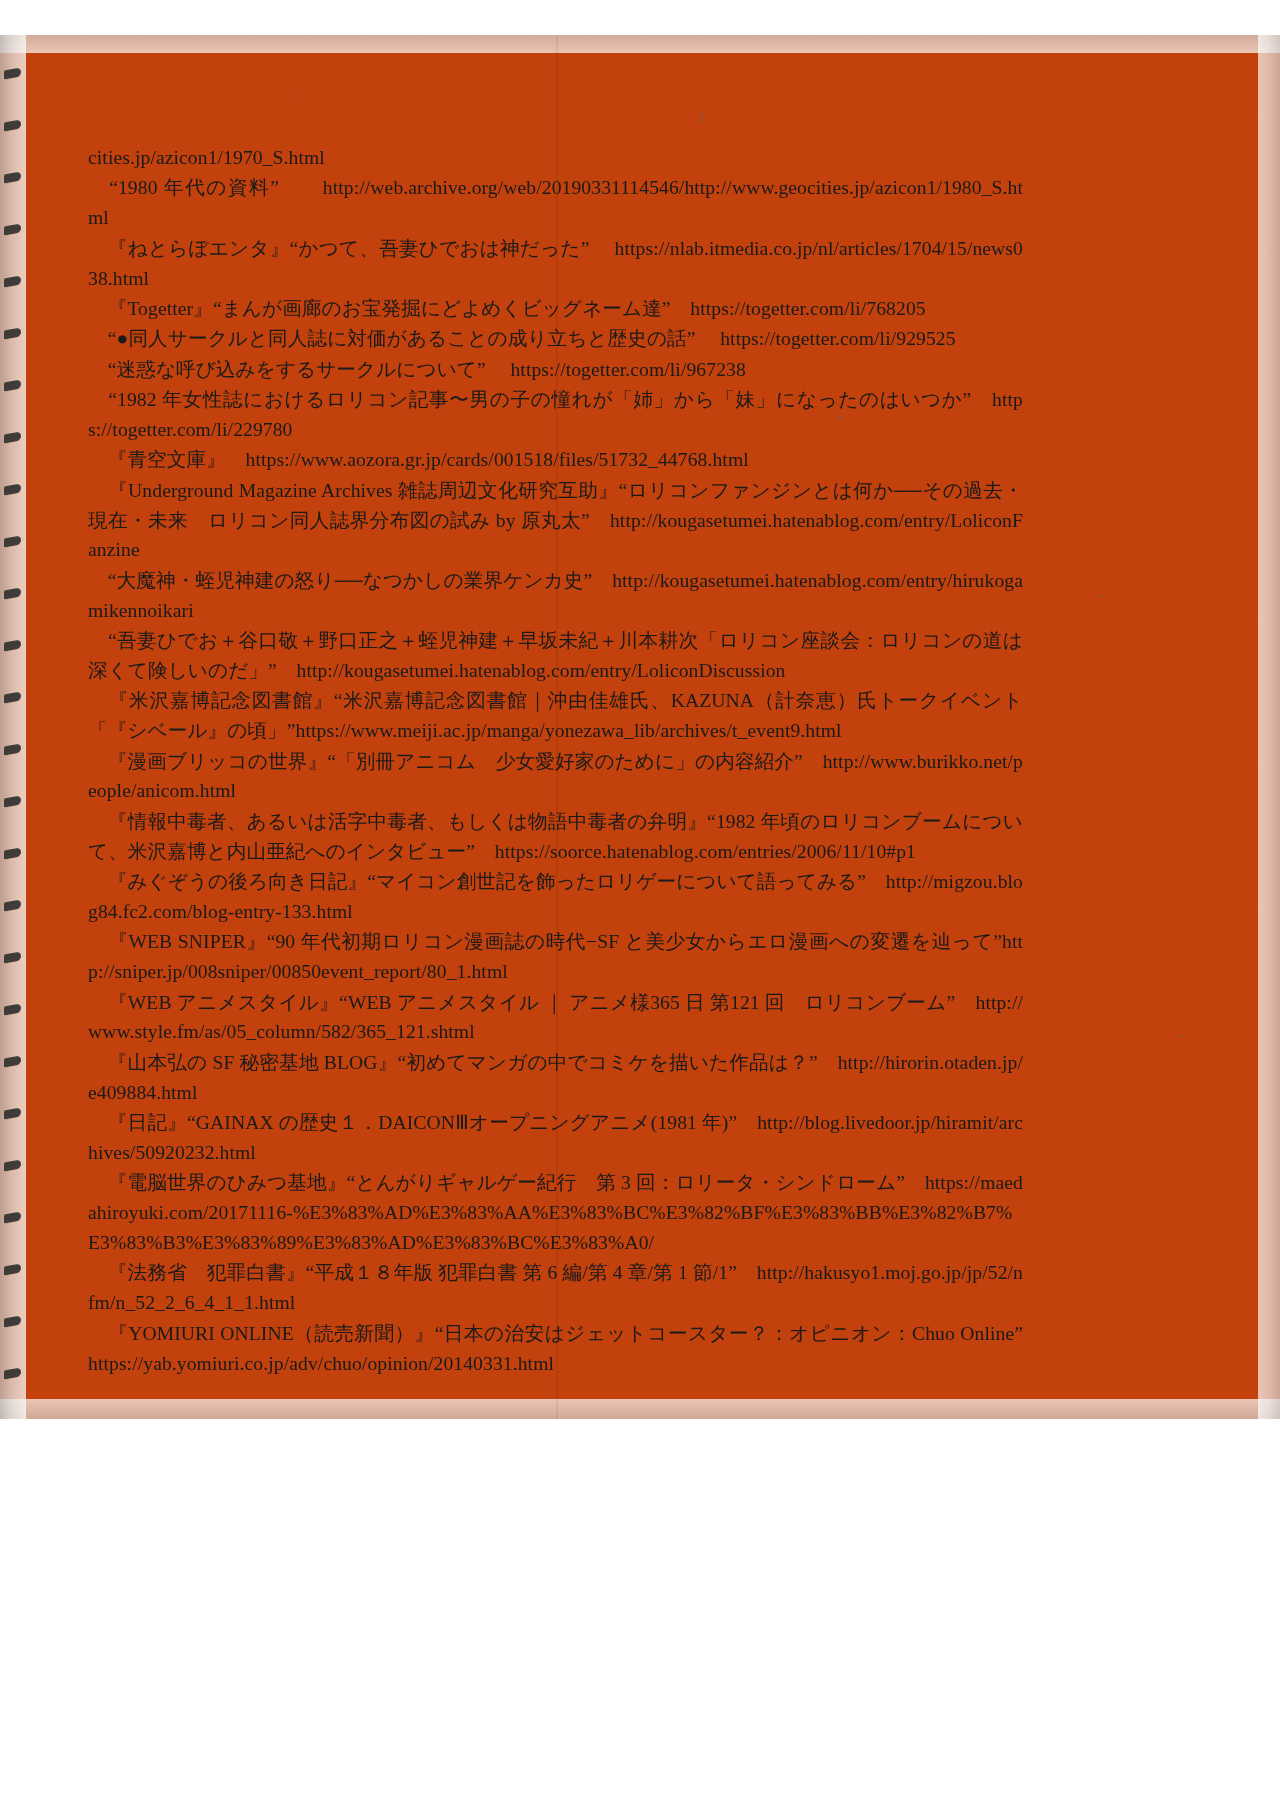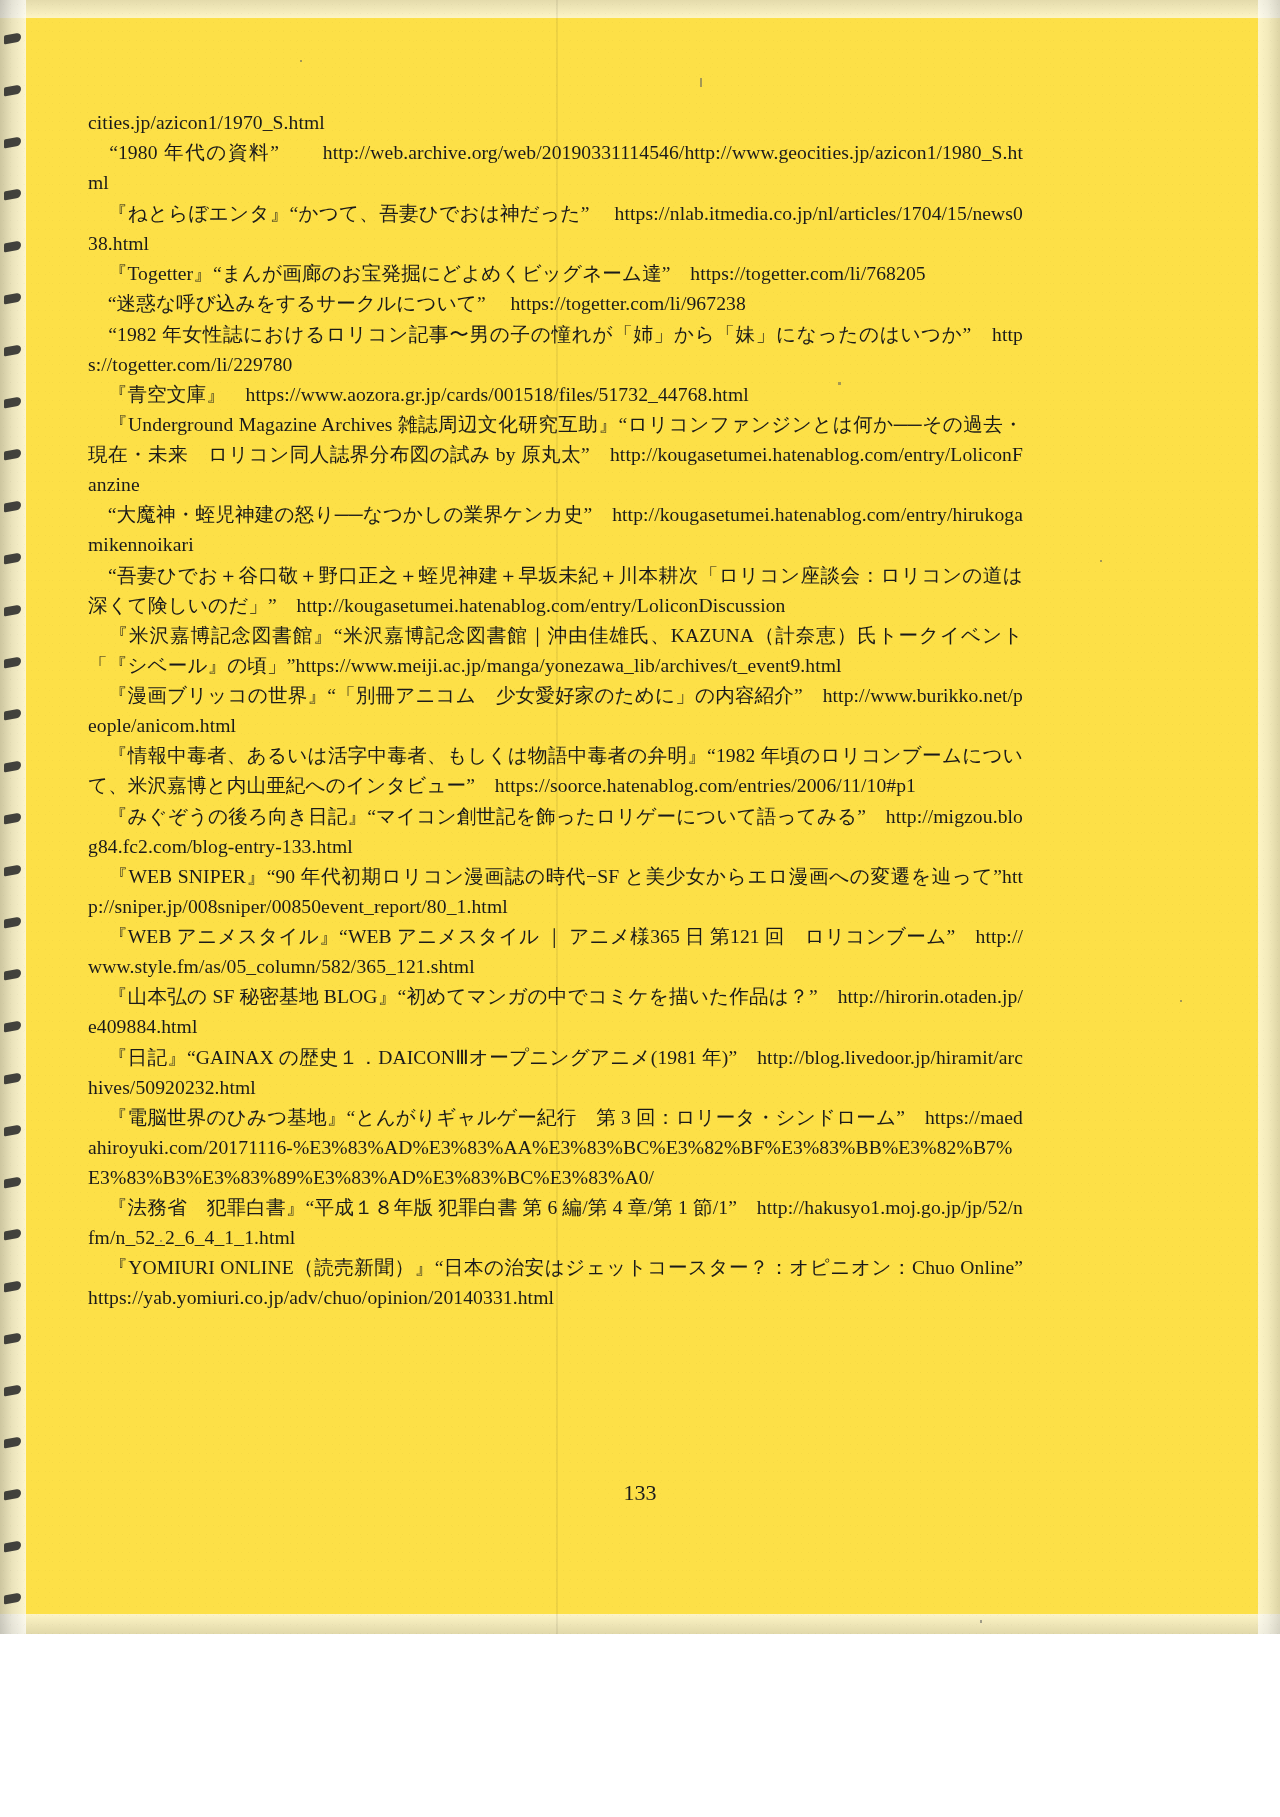--- a/index.html
+++ b/index.html
@@ -3,25 +3,26 @@
 <meta charset="utf-8">
 <style>
   html, body {
     margin: 0;
     padding: 0;
     background: #ffffff;
   }
   .page {
     position: relative;
     width: 1280px;
-    height: 1634px;
-    background: #fde047;
+    height: 1384px;
+    background: #c2410c;
     overflow: hidden;
     font-family: "Liberation Serif", serif;
     color: #1a1a1a;
+    margin-top: 35px;
   }
   
   .edge-shadow-left {
     position: absolute;
     left: 0; top: 0;
     width: 26px; height: 100%;
     background: linear-gradient(to right, #bdbdbd 0%, #e3e3e1 45%, #fdfdfb 100%);
     opacity: .75;
   }
   .edge-shadow-right {
@@ -162,20 +163,21 @@
       <i style="top: 1698px;"></i>
       <i style="top: 1750px;"></i>
     </div>
   <div class="crease"></div>
 
   <div class="content" id="biblist">
       <p class="bib-line">cities.jp/azicon1/1970_S.html</p>
       <p class="bib-line">　“1980 年代の資料”　　http://web.archive.org/web/20190331114546/http://www.geocities.jp/azicon1/1980_S.html</p>
       <p class="bib-line">　『ねとらぼエンタ』“かつて、吾妻ひでおは神だった”　 https://nlab.itmedia.co.jp/nl/articles/1704/15/news038.html</p>
       <p class="bib-line">　『Togetter』“まんが画廊のお宝発掘にどよめくビッグネーム達”　https://togetter.com/li/768205</p>
+      <p class="bib-line">　“●同人サークルと同人誌に対価があることの成り立ちと歴史の話”　 https://togetter.com/li/929525</p>
       <p class="bib-line">　“迷惑な呼び込みをするサークルについて”　 https://togetter.com/li/967238</p>
       <p class="bib-line">　“1982 年女性誌におけるロリコン記事〜男の子の憧れが「姉」から「妹」になったのはいつか”　https://togetter.com/li/229780</p>
       <p class="bib-line">　『青空文庫』　https://www.aozora.gr.jp/cards/001518/files/51732_44768.html</p>
       <p class="bib-line">　『Underground Magazine Archives 雑誌周辺文化研究互助』“ロリコンファンジンとは何か──その過去・現在・未来　ロリコン同人誌界分布図の試み by 原丸太”　http://kougasetumei.hatenablog.com/entry/LoliconFanzine</p>
       <p class="bib-line">　“大魔神・蛭児神建の怒り──なつかしの業界ケンカ史”　http://kougasetumei.hatenablog.com/entry/hirukogamikennoikari</p>
       <p class="bib-line">　“吾妻ひでお＋谷口敬＋野口正之＋蛭児神建＋早坂未紀＋川本耕次「ロリコン座談会：ロリコンの道は深くて険しいのだ」”　http://kougasetumei.hatenablog.com/entry/LoliconDiscussion</p>
       <p class="bib-line">　『米沢嘉博記念図書館』“米沢嘉博記念図書館｜沖由佳雄氏、KAZUNA（計奈恵）氏トークイベント「『シベール』の頃」”https://www.meiji.ac.jp/manga/yonezawa_lib/archives/t_event9.html</p>
       <p class="bib-line">　『漫画ブリッコの世界』“「別冊アニコム　少女愛好家のために」の内容紹介”　http://www.burikko.net/people/anicom.html</p>
       <p class="bib-line">　『情報中毒者、あるいは活字中毒者、もしくは物語中毒者の弁明』“1982 年頃のロリコンブームについて、米沢嘉博と内山亜紀へのインタビュー”　https://soorce.hatenablog.com/entries/2006/11/10#p1</p>
       <p class="bib-line">　『みぐぞうの後ろ向き日記』“マイコン創世記を飾ったロリゲーについて語ってみる”　http://migzou.blog84.fc2.com/blog-entry-133.html</p>

